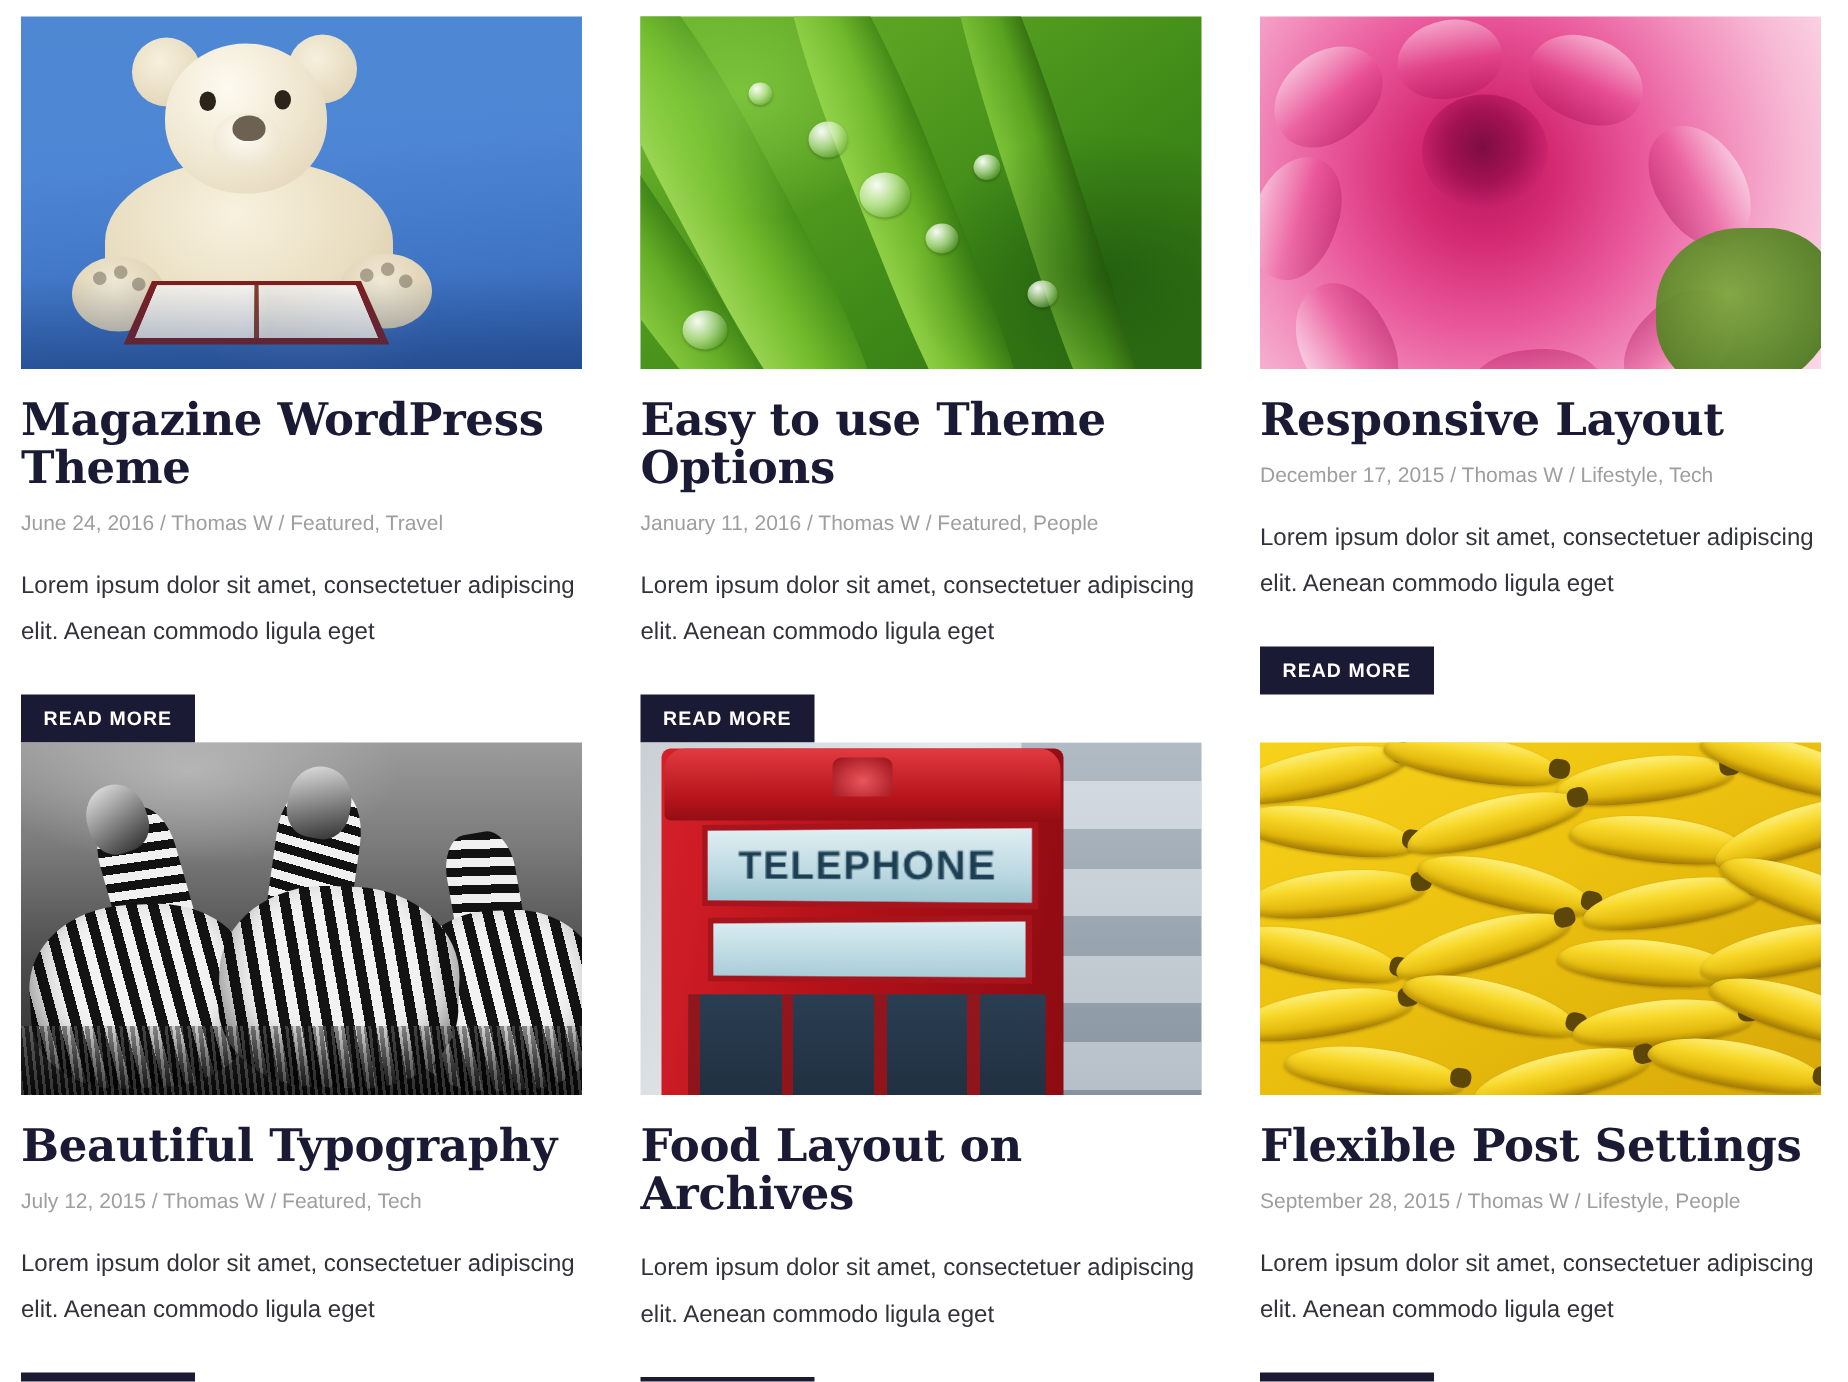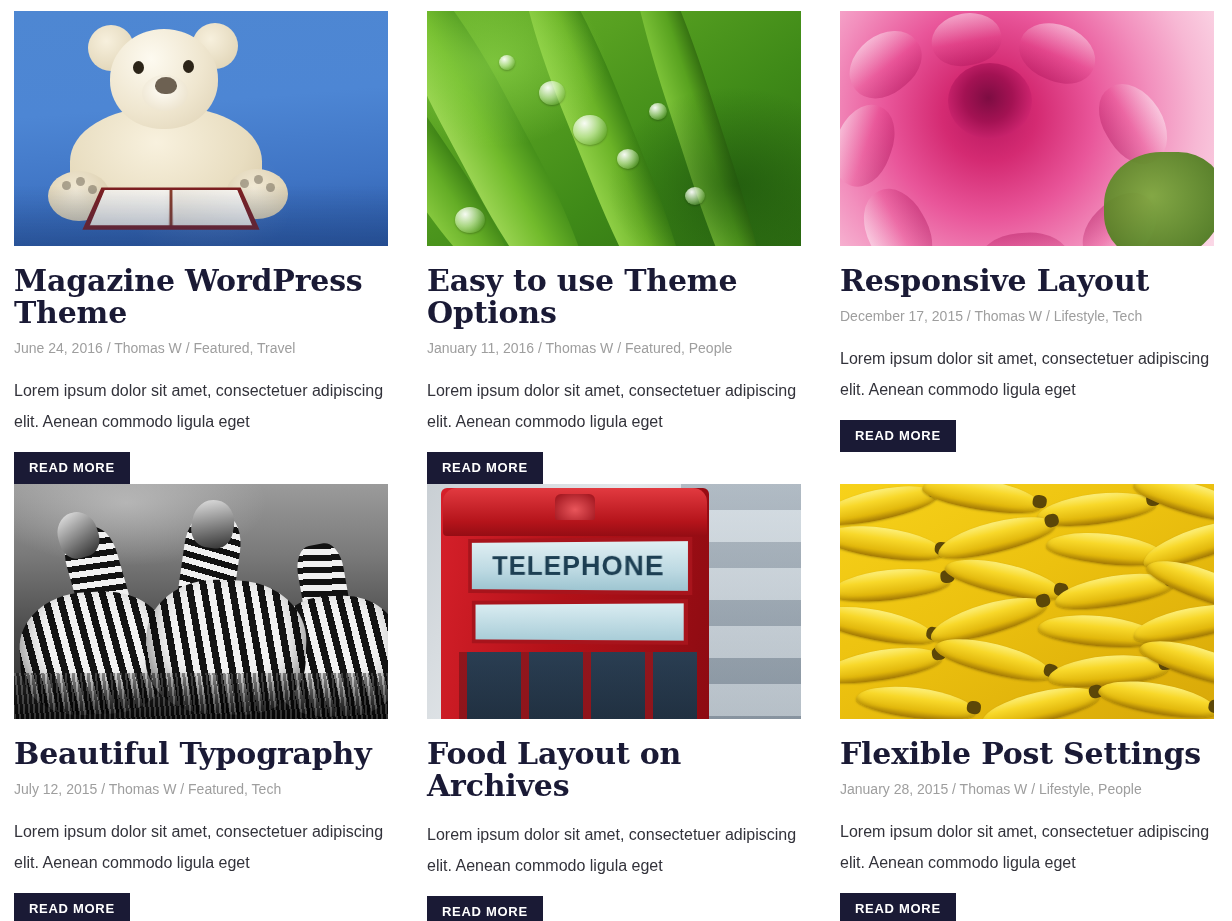--- a/index.html
+++ b/index.html
@@ -360,21 +360,21 @@
   }
   .card-excerpt {
     margin: 17px 0 0 0;
     font-family: "Liberation Sans", sans-serif;
     font-size: 16px;
     line-height: 31px;
     color: #32323a;
   }
   .read-more {
     display: inline-block;
-    margin-top: 15px;
+    margin-top: 26px;
     padding: 9px 15px 10px 15px;
     background: #1a1a35;
     color: #ffffff;
     font-family: "Liberation Sans", sans-serif;
     font-size: 13px;
     font-weight: 700;
     letter-spacing: 0.7px;
     line-height: 13px;
     text-decoration: none;
     border: none;
@@ -515,18 +515,18 @@
       <span class="banana" style="left:292px;top:124px;transform:rotate(-11deg)"></span>
       <span class="banana" style="left:-18px;top:166px;transform:rotate(-9deg)"></span>
       <span class="banana" style="left:94px;top:160px;transform:rotate(14deg)"></span>
       <span class="banana" style="left:208px;top:172px;transform:rotate(-5deg)"></span>
       <span class="banana" style="left:298px;top:164px;transform:rotate(17deg)"></span>
       <span class="banana" style="left:16px;top:204px;transform:rotate(7deg)"></span>
       <span class="banana" style="left:140px;top:208px;transform:rotate(-13deg)"></span>
       <span class="banana" style="left:258px;top:200px;transform:rotate(10deg)"></span>
     </a>
     <h2 class="card-title">Flexible Post Settings</h2>
-    <div class="card-meta">January 28, 2015 / Thomas W / Lifestyle, People</div>
+    <div class="card-meta">September 28, 2015 / Thomas W / Lifestyle, People</div>
     <p class="card-excerpt">Lorem ipsum dolor sit amet, consectetuer adipiscing elit. Aenean commodo ligula eget</p>
     <a class="read-more">READ MORE</a>
   </article>
 
 </div>
 
 </body></html>

